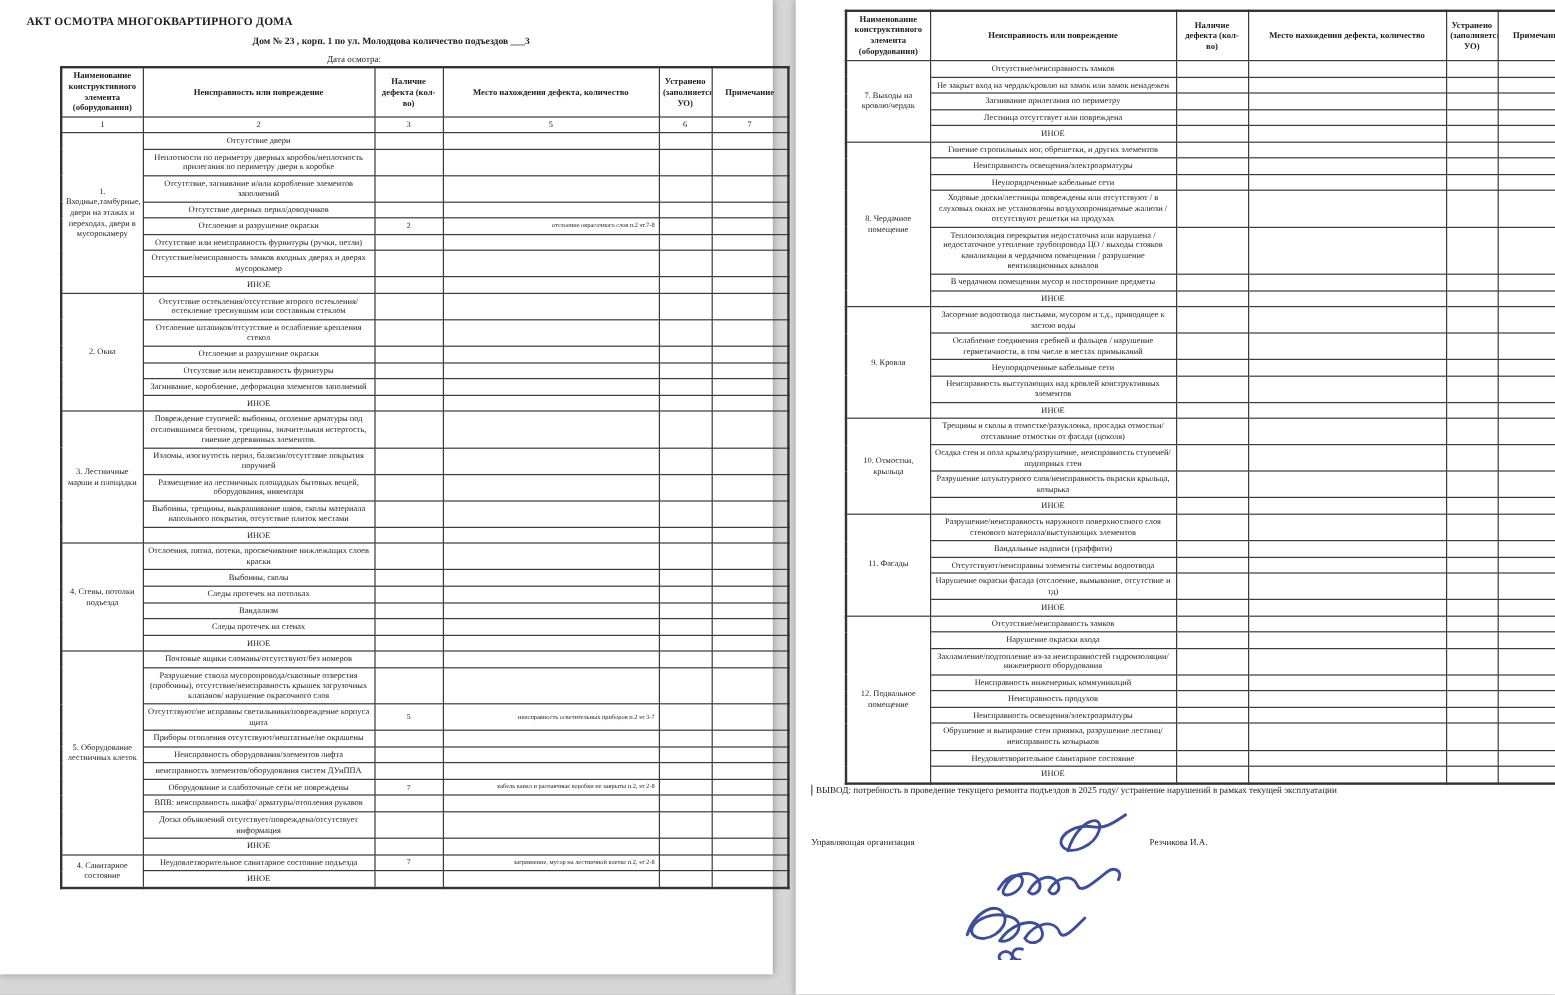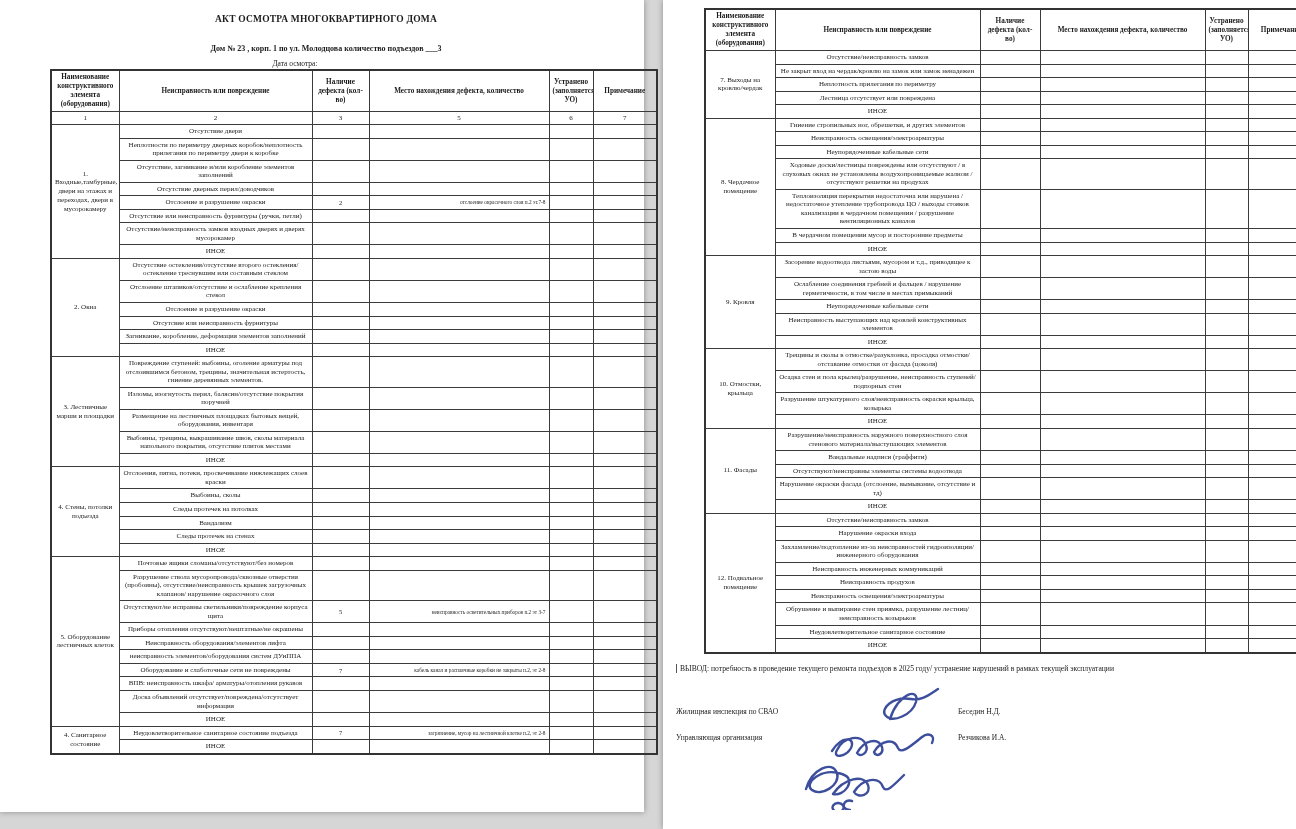--- a/index.html
+++ b/index.html
@@ -2,40 +2,40 @@
 <html><head>
 <meta charset="utf-8">
 <style>
   * { margin:0; padding:0; box-sizing:border-box; }
   body { background:#b8b8b8; font-family:"Liberation Serif", serif; }
   .screen { position:relative; width:1296px; height:829px; background:#d6d6d6; overflow:hidden; }
   .page { position:absolute; background:#ffffff; box-shadow:0 0 6px rgba(0,0,0,.35); color:#1c1c1c; }
   .page-left  { left:0;   top:0; width:644px; height:812px; padding:14px 14px 0 22px; }
   .page-right { left:663px; top:0; width:633px; height:829px; padding:8px 10px 0 13px; }
 
-  .doc-title { text-align:center; font-weight:bold; font-size:9.5px; letter-spacing:.2px; }
-  .doc-subtitle { text-align:center; font-weight:bold; font-size:8px; margin-top:20px; }
+  .doc-title { font-weight:bold; font-size:9.5px; letter-spacing:.2px; }
+  .doc-subtitle { text-align:center; font-weight:bold; font-size:8px; margin-top:6px; }
   .date-label { text-align:center; padding-right:62px; font-size:7.5px; margin-top:6px; margin-bottom:1px; }
 
   table.act { border-collapse:collapse; table-layout:fixed; }
   table.act-left  { width:606px; }
   table.act-right { width:610px; }
   table.act td, table.act th { border:1px solid #3b3b3b; vertical-align:middle; padding:2px 3px; overflow:hidden; }
   table.act { border:2px solid #333;margin-left:28px; }
 
   th.hdr { font-size:7.2px; font-weight:bold; text-align:center; line-height:1.25; padding:4px 2px; }
   td.num { font-size:7px; text-align:center; padding:1px; }
 
   td.sec  { font-size:7px; text-align:center; line-height:1.25; padding:2px 2px; }
   td.def  { font-size:7px; text-align:center; line-height:1.22; padding:3px 4px; }
   td.cnt  { font-size:6.5px; text-align:center; }
   td.loc  { font-size:5.3px; text-align:right; color:#2a2a2a; padding:1px 2px; }
   td.fix, td.note { font-size:6.5px; }
 
-  .conclusion { font-size:7.6px; margin-top:10px; border-left:1px solid #555; padding-left:3px; width:620px; }
+  .conclusion { font-size:7.6px; border-left:1px solid #555; padding-left:3px; width:620px; }
 
   .sig-block { position:relative; margin-top:34px; width:560px; }
   .sig-row { display:flex; align-items:center; margin-bottom:17px; }
   .sig-role { width:282px; font-size:7.5px; }
   .sig-name { font-size:7.5px; }
   .ink { position:absolute; left:118px; top:-22px; pointer-events:none; }
   .ink path { fill:none; stroke:#2b3f94; stroke-width:2.4; stroke-linecap:round; stroke-linejoin:round; opacity:.92; }
 </style>
 </head>
 <body>
@@ -374,21 +374,21 @@
             <td class="note"></td>
           </tr>
           <tr>
             <td class="def">Не закрыт вход на чердак/кровлю на замок или замок ненадежен</td>
             <td class="cnt"></td>
             <td class="loc"></td>
             <td class="fix"></td>
             <td class="note"></td>
           </tr>
           <tr>
-            <td class="def">Неплотность прилегания по периметру</td>
+            <td class="def">Загнивание прилегания по периметру</td>
             <td class="cnt"></td>
             <td class="loc"></td>
             <td class="fix"></td>
             <td class="note"></td>
           </tr>
           <tr>
             <td class="def">Лестница отсутствует или повреждена</td>
             <td class="cnt"></td>
             <td class="loc"></td>
             <td class="fix"></td>
@@ -615,24 +615,20 @@
             <td class="loc"></td>
             <td class="fix"></td>
             <td class="note"></td>
           </tr>
         </tbody>
     </table>
 
     <div class="conclusion">ВЫВОД: потребность в проведение текущего ремонта подъездов в 2025 году/ устранение нарушений в рамках текущей эксплуатации</div>
 
     <div class="sig-block">
-      <div class="sig-row">
-        <span class="sig-role">Жилищная инспекция по СВАО</span>
-        <span class="sig-name">Беседин Н.Д.</span>
-      </div>
       <div class="sig-row">
         <span class="sig-role">Управляющая организация</span>
         <span class="sig-name">Резчикова И.А.</span>
       </div>
 
       <svg class="ink" width="180" height="125" viewBox="0 0 180 125">
         <path d="M96,34 C104,8 126,2 122,17 C118,30 99,38 92,31 C85,24 99,11 117,14 C128,16 136,9 144,4"></path>
         <path d="M38,66 C48,50 62,52 57,63 C52,72 38,74 43,65 C50,51 68,49 72,60 C75,68 66,73 63,68 C70,55 84,52 88,62 C90,69 82,73 80,67 C87,55 100,53 104,63 C107,70 118,60 128,52 C134,47 142,50 138,58"></path>
         <path d="M12,104 C18,84 38,75 43,88 C47,100 27,112 18,105 C9,98 28,82 48,89 C64,94 50,112 39,109 C50,93 70,89 74,100 C78,110 64,114 60,107 C69,93 85,91 89,102 C92,109 101,99 110,90"></path>
         <path d="M44,118 a5.5,4.5 0 1 0 0.2,0 M58,116 c-9,-3 -12,9 -2,9"></path>

